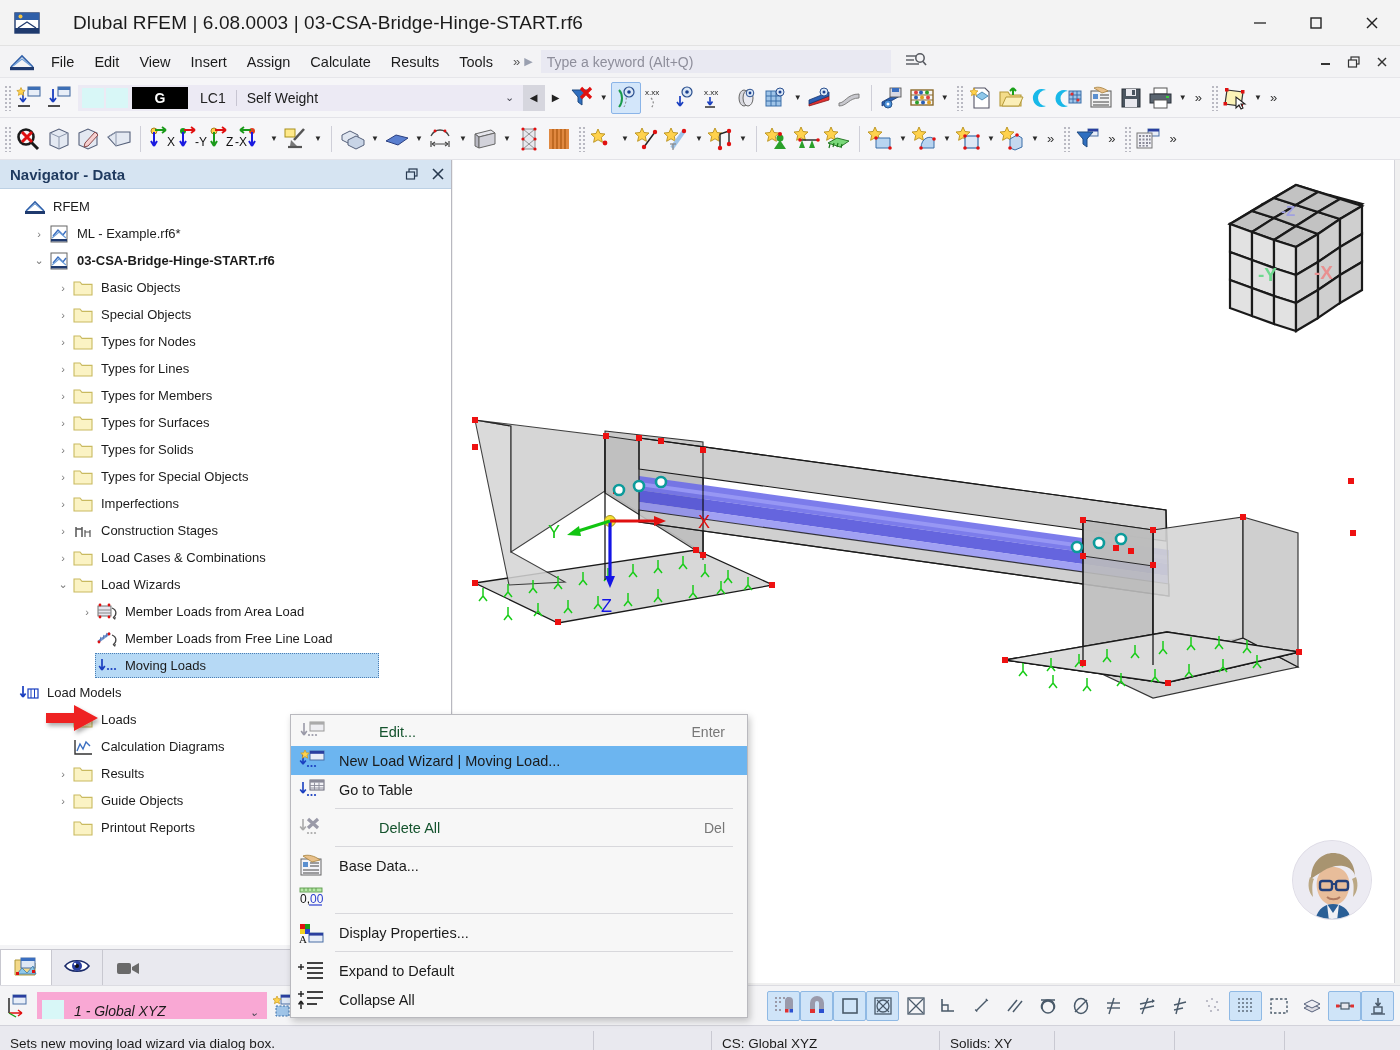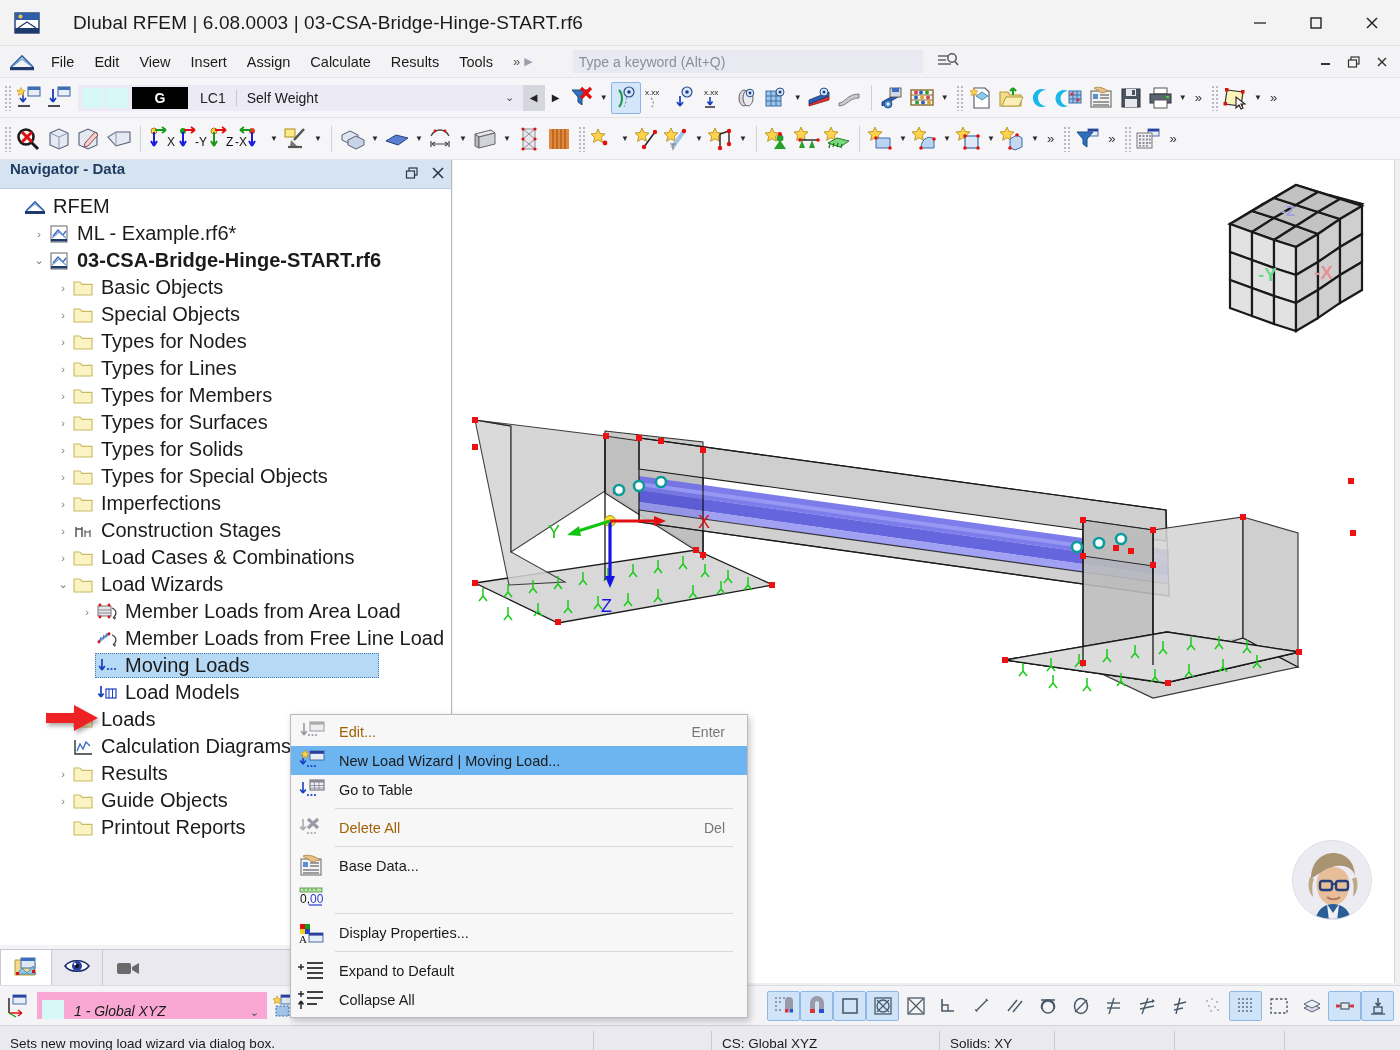--- a/index.html
+++ b/index.html
@@ -30,21 +30,21 @@
     position:absolute; left:0; top:46px; width:1400px; height:32px;
     background:#f3f3f5; display:flex; align-items:center;
     border-bottom:1px solid #e6e6ea;
   }
   .menu-logo { width:26px; height:20px; margin-left:9px; margin-right:6px; position:relative; flex:none; }
   .menu-item { padding:4px 10px; font-size:14.5px; color:#1b1b1b; white-space:nowrap; }
   .menu-chev { color:#555; font-size:13px; padding:0 4px 0 10px; }
   .menu-arrow { color:#9aa0b0; font-size:11px; padding-right:8px; }
   .keyword-box {
     width:350px; height:23px; background:#e9e9f2; color:#8e8e9b;
-    font-size:14px; display:flex; align-items:center; padding-left:6px;margin-left:32px;
+    font-size:14px; display:flex; align-items:center; padding-left:6px;
   }
   .searchglyph { margin-left:14px; color:#55585f; }
   .menubar-right { position:absolute; right:4px; top:0; height:32px; display:flex; align-items:center; }
   .mwc { width:28px; height:26px; display:flex; align-items:center; justify-content:center; color:#333; }
 
   
   .toolbar {
     position:absolute; left:0; width:1400px; background:#f6f6f8;
     display:flex; align-items:center;
     border-bottom:1px solid #e3e3e8;
@@ -74,31 +74,31 @@
   .lc-drop { width:26px; text-align:center; color:#4a4a55; font-size:11px; }
   .navbtn { width:22px; height:26px; display:flex; align-items:center; justify-content:center; font-size:10px; color:#222; }
   .navbtn.dim { background:#d6d6de; }
 
   
   .navigator {
     position:absolute; left:0; top:160px; width:452px; height:785px;
     background:#ffffff; border-right:1px solid #b8b8c0;
   }
   .nav-header {
-    height:29px; background:#d6e4f2; display:flex; align-items:flex-start;
+    height:29px; background:#d6e4f2; display:flex; align-items:center;
     border-bottom:1px solid #bcd0e4;
   }
   .nav-title { font-size:15px; font-weight:bold; color:#1f3a5f; padding-left:10px; flex:1; }
   .nav-hbtn { width:26px; height:26px; display:flex; align-items:center; justify-content:center; color:#27394f; }
   .nav-tree { position:absolute; top:29px; left:0; right:0; bottom:42px; overflow:hidden; padding-top:4px; }
 
   .trow { height:27px; display:flex; align-items:center; position:relative; white-space:nowrap; }
   .trow .exp { width:18px; text-align:center; color:#7a7a7a; font-size:11px; flex:none; }
   .trow .ico { width:22px; height:20px; margin-right:7px; position:relative; flex:none; }
-  .trow .lbl { font-size:20px; color:#1b1b1b; }
+  .trow .lbl { font-size:13px; color:#1b1b1b; }
   .trow.selected-row .selbox {
     position:absolute; left:95px; right:72px; top:1px; bottom:1px;
     background:#b6d9f5; border:1px dotted #4a7fb5;
   }
   .trow .lbl, .trow .ico, .trow .exp { position:relative; z-index:2; }
 
   
   .viewport {
     position:absolute; left:453px; top:160px; right:0; bottom:67px;
     background:#ffffff; overflow:hidden;
@@ -142,21 +142,21 @@
   
   .ctxmenu {
     position:absolute; left:290px; top:714px; width:458px;
     background:#f7f7f7; border:1px solid #b9b9be;
     box-shadow:2px 3px 7px rgba(0,0,0,.22); z-index:60; padding:2px 0 3px 0;
   }
   .ctxitem { height:29px; display:flex; align-items:center; position:relative; }
   .ctxitem .cico { width:34px; height:24px; margin-left:6px; position:relative; flex:none; }
   .ctxitem .clabel { font-size:14.5px; color:#1b1b1b; padding-left:8px; flex:1; }
   .ctxitem .cshort { font-size:14px; color:#777; padding-right:22px; }
-  .ctxitem.disabled .clabel { color:#a16207; }
+  .ctxitem.disabled .clabel { color:#14532d;margin-left:40px; }
   .ctxitem.highlight { background:#6cb5f0; }
   .ctxsep { height:1px; background:#d8d8dc; margin:4px 14px 4px 44px; }
 
   
   .redarrow { position:absolute; left:44px; top:703px; width:56px; height:30px; z-index:40; }
 
   svg { overflow:visible; }
 </style>
 </head>
 <body>
@@ -898,21 +898,21 @@
           <div class="selbox"></div>
           <span class="exp"></span>
           <span class="ico"><svg width="22" height="20" viewBox="0 0 22 20">
               <path d="M6 3 L6 14 M6 14 L3.2 10 M6 14 L8.8 10" stroke="#1a3fc0" stroke-width="1.7" fill="none"></path>
               <circle cx="12" cy="13" r="1.1" fill="#1a3fc0"></circle>
               <circle cx="15.5" cy="13" r="1.1" fill="#1a3fc0"></circle>
               <circle cx="19" cy="13" r="1.1" fill="#1a3fc0"></circle>
             </svg></span>
           <span class="lbl">Moving Loads</span>
         </div>
-        <div class="trow" style="padding-left: 78px;">
+        <div class="trow" style="">
           <span class="exp"></span>
           <span class="ico"><svg width="22" height="20" viewBox="0 0 22 20">
               <path d="M5 3 L5 14 M5 14 L2.4 10.4 M5 14 L7.6 10.4" stroke="#1a3fc0" stroke-width="1.7" fill="none"></path>
               <rect x="10" y="6" width="10" height="9" fill="none" stroke="#1a3fc0" stroke-width="1.2"></rect>
               <line x1="13" y1="6" x2="13" y2="15" stroke="#1a3fc0" stroke-width="1"></line>
               <line x1="16.5" y1="6" x2="16.5" y2="15" stroke="#1a3fc0" stroke-width="1"></line>
             </svg></span>
           <span class="lbl">Load Models</span>
         </div>
         <div class="trow" style="padding-left: 54px;">

